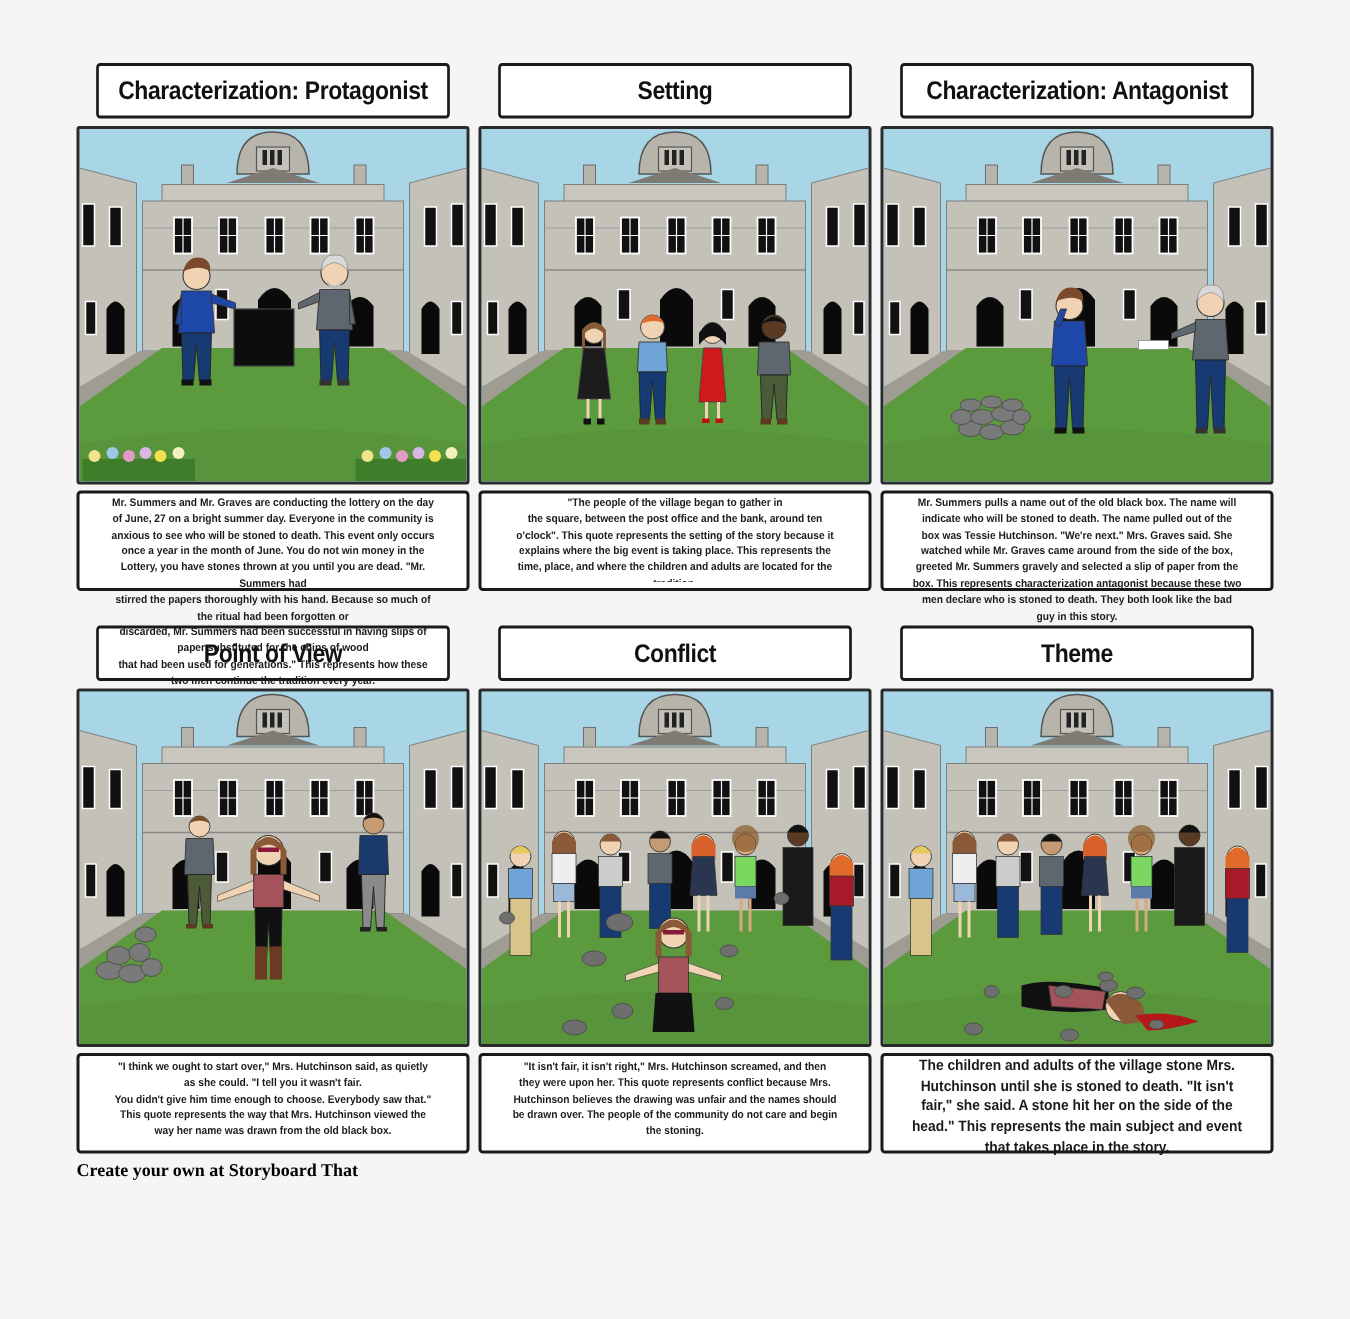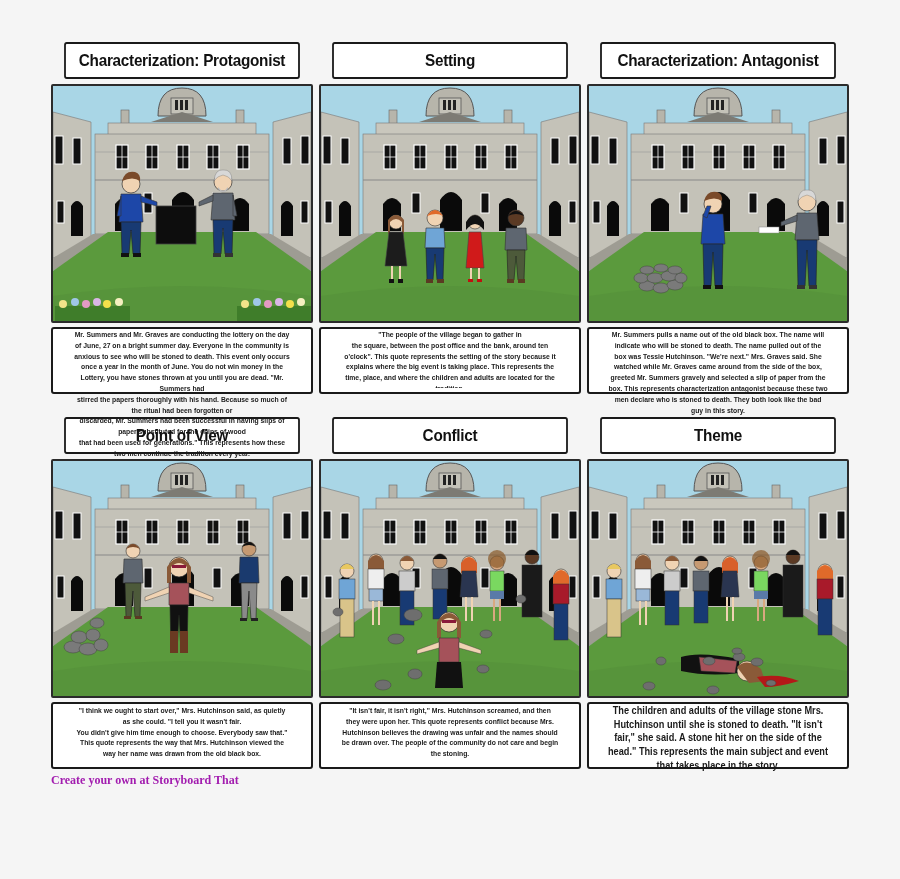--- a/index.html
+++ b/index.html
@@ -4,21 +4,21 @@
 <style>
   html,body{margin:0;padding:0;}
   body{width:900px;height:879px;background:#f5f5f5;position:relative;overflow:hidden;font-family:"Liberation Sans",sans-serif;}
   .panel{position:absolute;width:262px;}
   .title-box{position:absolute;left:0;width:258px;height:33px;border:2px solid #1a1a1a;border-radius:3px;background:#fff;display:flex;align-items:center;justify-content:center;font-family:"Liberation Sans",sans-serif;font-weight:bold;font-size:17px;color:#111;letter-spacing:-0.3px;transform:scaleX(0.9);transform-origin:center;}
   .title-box span{display:inline-block;}
   .scene{position:absolute;left:0;width:258px;height:235px;border:2px solid #2b2b2b;border-radius:2px;overflow:hidden;background:#a9d6e6;}
   .caption-box{position:absolute;left:0;width:258px;height:63px;border:2px solid #1a1a1a;border-radius:3px;background:#fff;}
   .caption-text{position:absolute;left:4px;right:4px;top:3px;font-family:"Liberation Sans",sans-serif;font-weight:bold;font-size:7.4px;line-height:10.8px;text-align:center;color:#1a1a1a;transform:scaleX(0.92);transform-origin:top center;z-index:5;}
   .caption-text.big{font-size:10px;line-height:13.7px;}
-  .footer{position:absolute;left:51px;top:773px;font-family:"Liberation Serif",serif;font-weight:bold;font-size:12px;color:#a21caf;}
+  .footer{position:absolute;left:51px;top:773px;font-family:"Liberation Serif",serif;font-weight:bold;font-size:12px;color:#000000;}
   svg{display:block;}
   .overflow-text{position:absolute;z-index:6;pointer-events:none;}
 </style>
 </head>
 <body>
 
 <svg width="0" height="0" style="position:absolute">
   <defs>
     <g id="courtyard">
       <rect x="0" y="0" width="258" height="235" fill="#a9d6e6"></rect>

